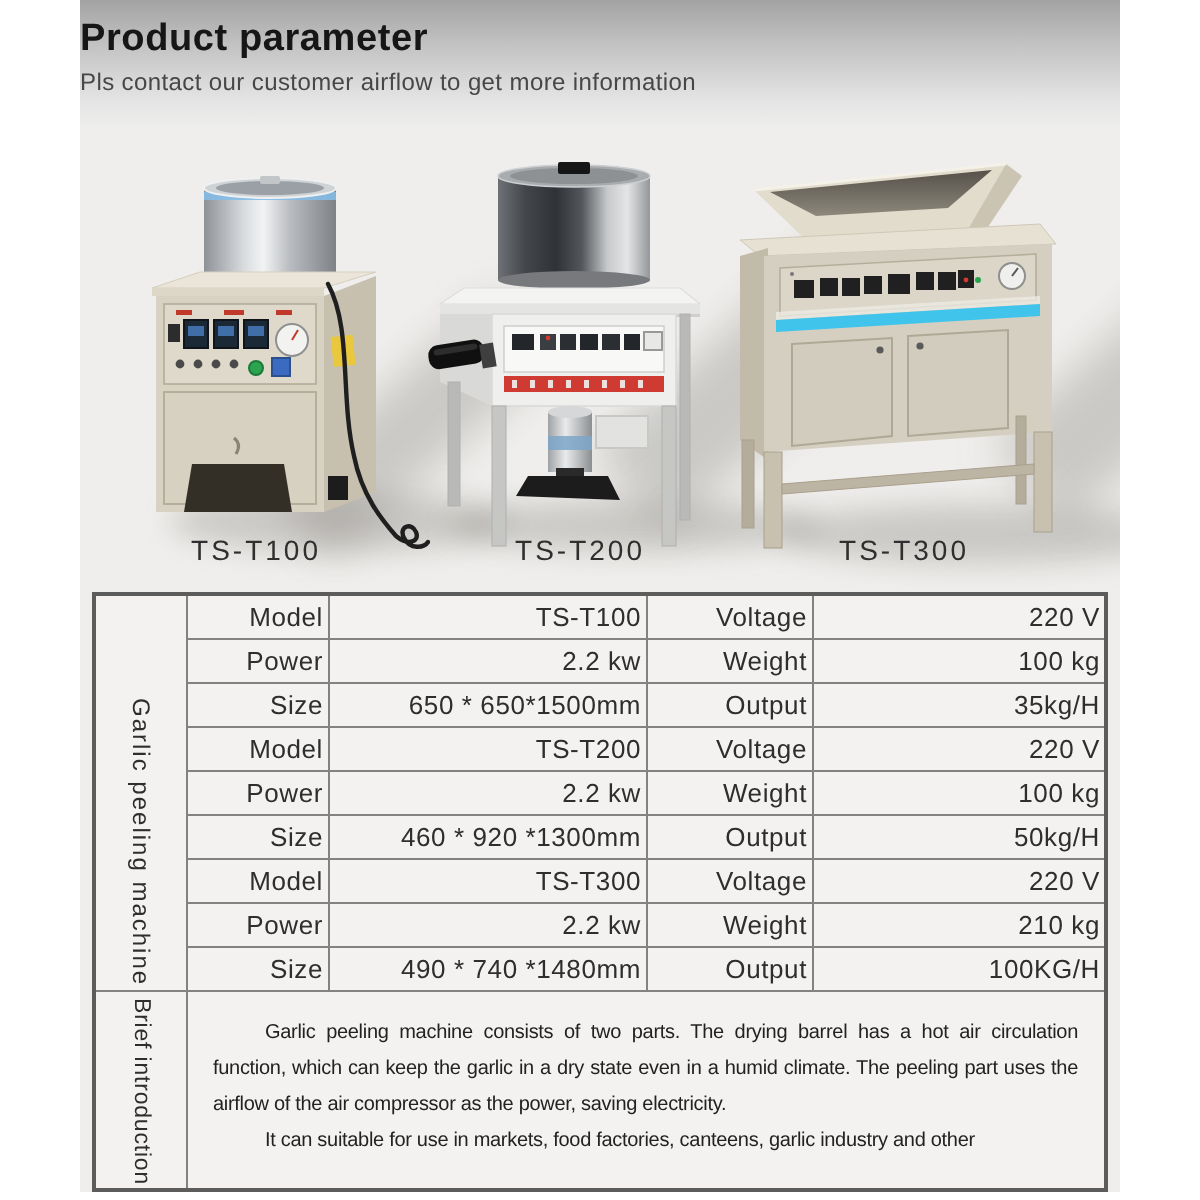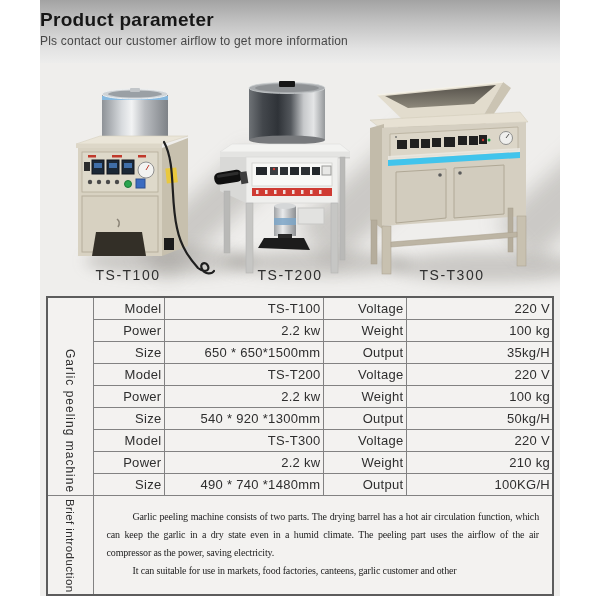--- a/index.html
+++ b/index.html
@@ -21,21 +21,21 @@
   .m-label{position:absolute;top:267px;width:120px;text-align:center;font-size:14px;
            letter-spacing:1.5px;color:#2f2f2f;}
 
   
   .spec-table{position:absolute;left:6px;top:296px;width:506px;border-collapse:collapse;
      table-layout:fixed;background:#f3f2f0;border:2px solid #5c5c5c;}
   .spec-table td{border:1px solid #828282;height:21px;text-align:right;vertical-align:middle;
      font-size:13px;letter-spacing:.3px;color:#2e2e2e;padding:0 2px;overflow:hidden;white-space:nowrap;}
   td.side{writing-mode:vertical-rl;font-size:12px;letter-spacing:1px;padding:2px 0;white-space:normal;}
   td.side-intro{font-size:11.5px;letter-spacing:.4px;}
-  td.intro{height:84px;text-align:left;white-space:normal;padding:6px 13px 8px 13px;vertical-align:middle;font-family:Liberation Serif, serif;}
+  td.intro{height:84px;text-align:left;white-space:normal;padding:6px 13px 8px 13px;vertical-align:middle;}
   .intro p{margin:0;font-size:10px;line-height:1.8;letter-spacing:-0.15px;color:#222;text-indent:26px;}
   .intro p.just{text-align:justify;}
 </style>
 </head>
 <body>
 
 <div class="page">
   <div class="panel">
 
     <div class="header-band">
@@ -262,21 +262,21 @@
         <td>220 V</td>
       </tr>
       <tr>
         <td>Power</td>
         <td>2.2 kw</td>
         <td>Weight</td>
         <td>100 kg</td>
       </tr>
       <tr>
         <td>Size</td>
-        <td>540 * 920 *1300mm</td>
+        <td>460 * 920 *1300mm</td>
         <td>Output</td>
         <td>50kg/H</td>
       </tr>
       <tr>
         <td>Model</td>
         <td>TS-T300</td>
         <td>Voltage</td>
         <td>220 V</td>
       </tr>
       <tr>
@@ -288,20 +288,20 @@
       <tr>
         <td>Size</td>
         <td>490 * 740 *1480mm</td>
         <td>Output</td>
         <td>100KG/H</td>
       </tr>
       <tr>
         <td class="side side-intro">Brief introduction</td>
         <td class="intro" colspan="4">
           <p class="just">Garlic peeling machine consists of two parts. The drying barrel has a hot air circulation function, which can keep the garlic in a dry state even in a humid climate. The peeling part uses the airflow of the air compressor as the power, saving electricity.</p>
-          <p>It can suitable for use in markets, food factories, canteens, garlic customer and other</p>
+          <p>It can suitable for use in markets, food factories, canteens, garlic industry and other</p>
         </td>
       </tr>
     </tbody>
       </table>
 
   </div>
 </div>
 
 </body></html>

